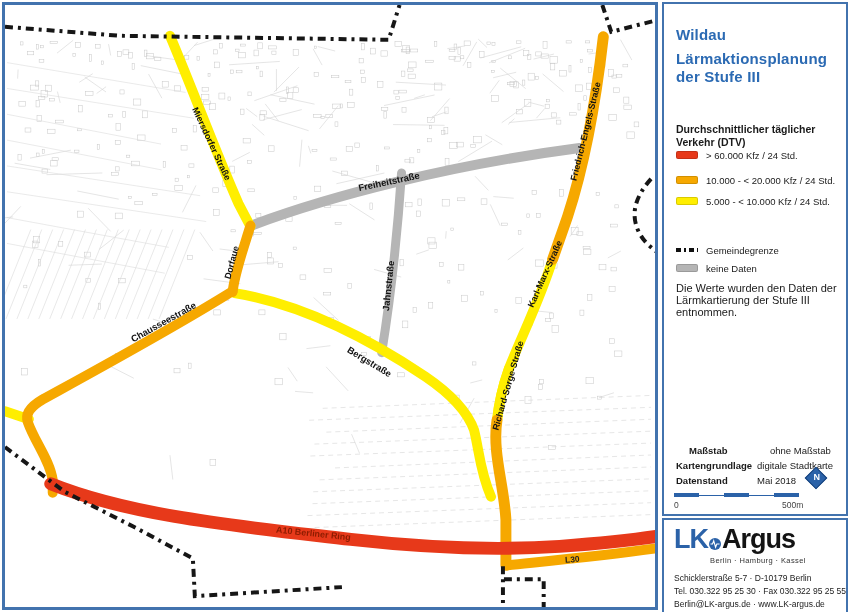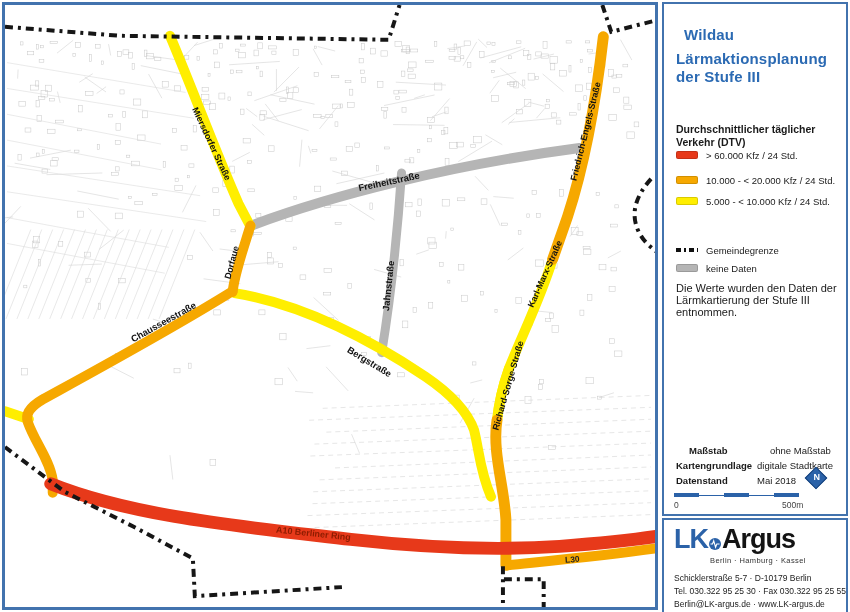--- a/index.html
+++ b/index.html
@@ -532,21 +532,21 @@
         <text transform="translate(367,364) rotate(31)" text-anchor="middle" font-size="9.5" font-weight="bold" font-family="&quot;Liberation Sans&quot;, sans-serif" fill="#111">Bergstraße</text>
         <text transform="translate(589,130) rotate(-76)" text-anchor="middle" font-size="9" font-weight="bold" font-family="&quot;Liberation Sans&quot;, sans-serif" fill="#111">Friedrich-Engels-Straße</text>
         <text transform="translate(233,262) rotate(-75)" text-anchor="middle" font-size="9" font-weight="bold" font-family="&quot;Liberation Sans&quot;, sans-serif" fill="#111">Dorfaue</text>
         <text transform="translate(163,324) rotate(-29)" text-anchor="middle" font-size="9.5" font-weight="bold" font-family="&quot;Liberation Sans&quot;, sans-serif" fill="#111">Chausseestraße</text>
         <text transform="translate(573,563) rotate(-4)" text-anchor="middle" font-size="8.5" font-weight="bold" font-family="&quot;Liberation Sans&quot;, sans-serif" fill="#222222">L30</text>
         <text transform="translate(312,537) rotate(6)" text-anchor="middle" font-size="9" font-weight="bold" font-family="&quot;Liberation Sans&quot;, sans-serif" fill="#8c1c00">A10 Berliner Ring</text>
       </svg>
   </div>
 
   <div id="legend-panel" class="panel">
-    <div class="abs title" style="left:12px;top:22px;margin-left:8px;">Wildau</div>
+    <div class="abs title" style="left:12px;top:22px;">Wildau</div>
     <div class="abs title" style="left:12px;top:46px;">Lärmaktionsplanung</div>
     <div class="abs title" style="left:12px;top:64px;">der Stufe III</div>
 
     <div class="abs heading" style="left:12px;top:95px;margin-top:24px;">Durchschnittlicher täglicher Verkehr (DTV)</div>
 
     <div class="abs" style="left:12px;top:146px;width:170px;height:115px;">
         <div class="lrow" style="top: 0px;">
           <span class="swatch" style="background: rgb(231, 57, 26);"></span>
           <span class="llabel">&gt; 60.000 Kfz / 24 Std.</span>
         </div>

